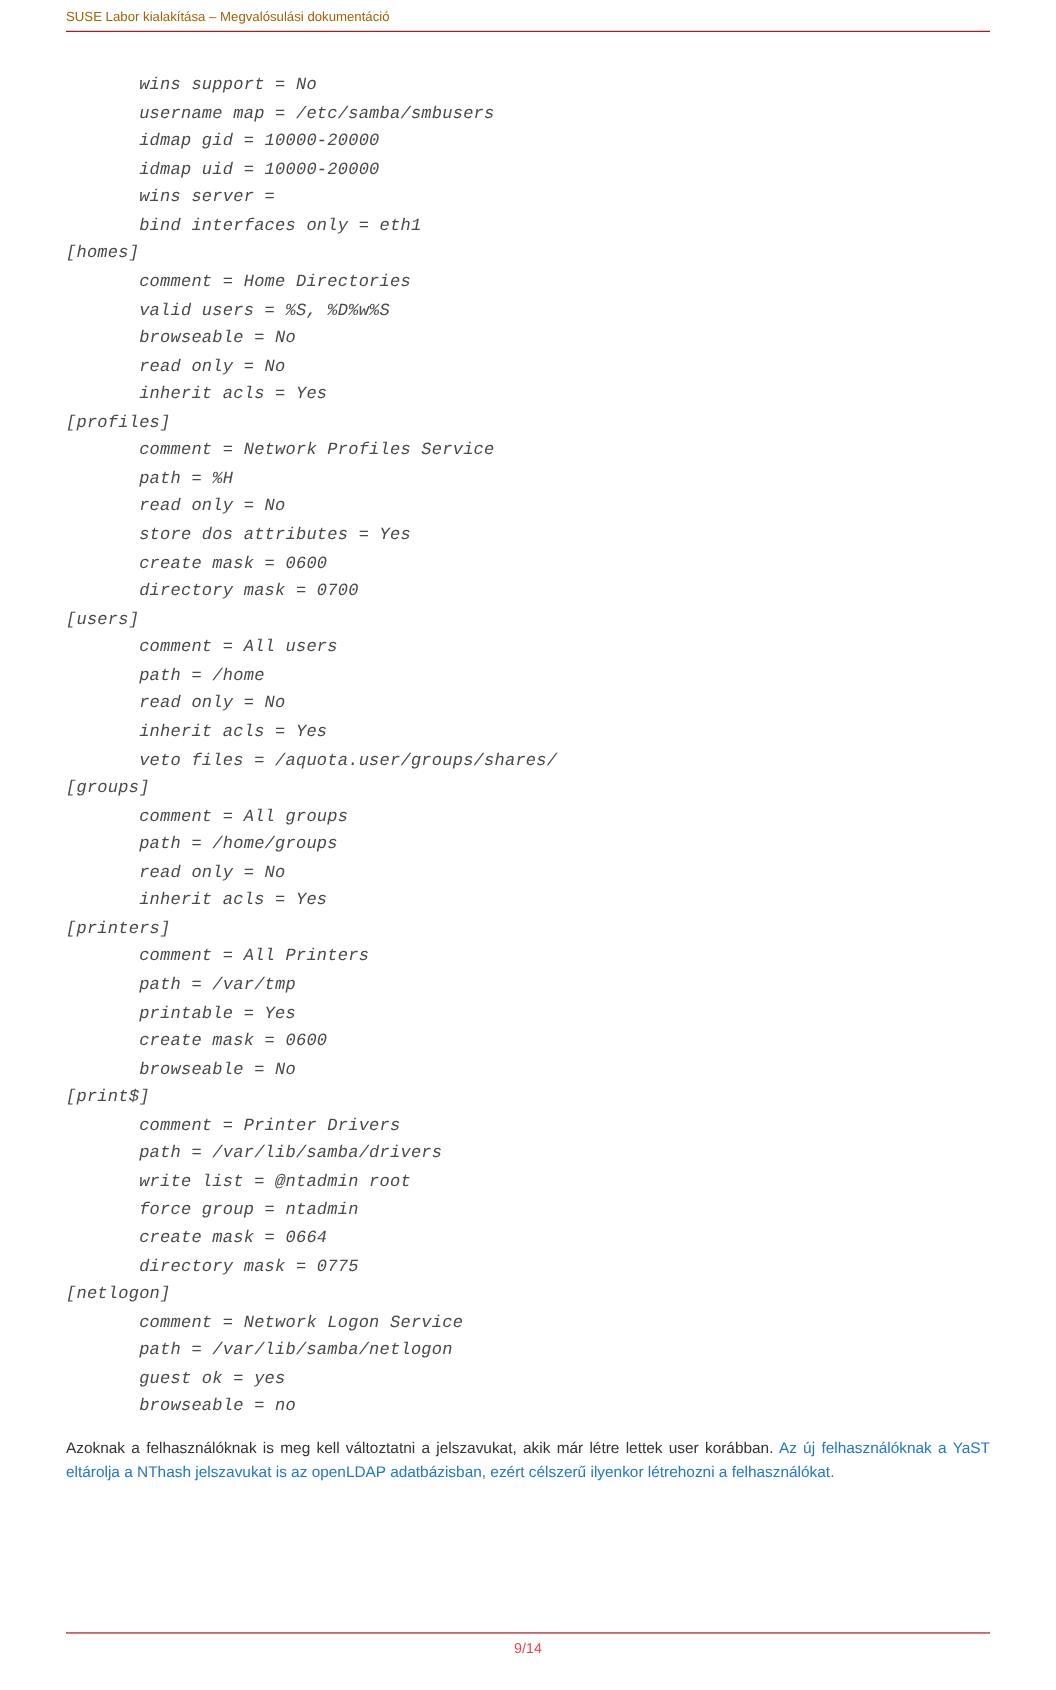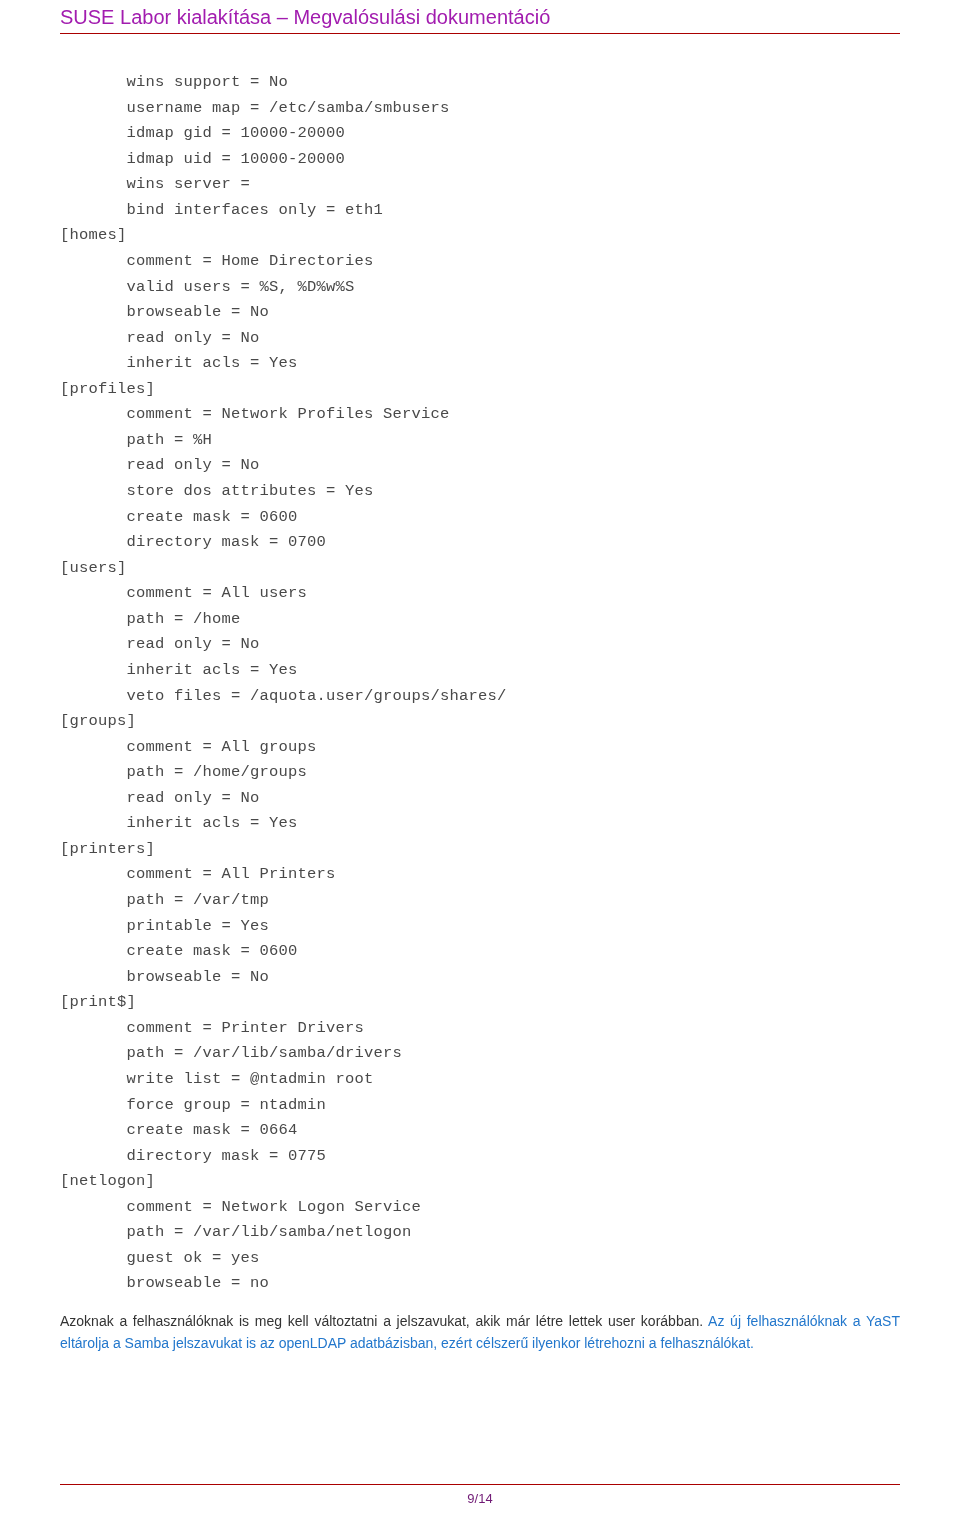--- a/index.html
+++ b/index.html
@@ -17,50 +17,51 @@
     min-height:1536px;
     padding:0 60px 60px 60px;
     position:relative;
   }
   .header-bar {
     border-bottom:1px solid #aa0000;
     padding:6px 0 4px 0;
     margin-bottom:36px;
   }
   .header-text {
-    color:#a21caf;
-    font-size:20px;
+    color:#a16207;
+    font-size:12px;
     font-weight:400;
   }
   .code-block {
     display:block;
     font-family:"Lucida Console","Courier New",monospace;
     font-size:15.5px;
     line-height:1.65;
     color:#494949;
     white-space:pre;
     margin:0 0 14px 0;
     letter-spacing:0.2px;
+    font-style:italic;
   }
   .body-text {
     font-size:14px;
     line-height:1.55;
     color:#333;
     margin:0 0 16px 0;
   }
   .body-text.justify { text-align:justify; }
   .accent { color:#2277cc; }
   .footer-bar{
     position:absolute;
     bottom:30px;
     left:60px; right:60px;
     border-top:1px solid #aa0000;
     text-align:center;
     padding-top:6px;
-    color:#701a75;
+    color:#ef4444;
     font-size:13px;
   }
 </style>
 </head>
 <body>
 <div class="page">
 
   <div class="header-bar">
     <span class="header-text">SUSE Labor kialakítása – Megvalósulási dokumentáció</span>
   </div>
@@ -110,20 +111,20 @@
        directory mask = 0775
 [netlogon]
        comment = Network Logon Service
        path = /var/lib/samba/netlogon
        guest ok = yes
        browseable = no</pre>
 
 
 
   <p class="body-text justify">
-    <span>Azoknak a felhasználóknak is meg kell változtatni a jelszavukat, akik már létre lettek user korábban.</span><span class="accent"> Az új felhasználóknak a YaST eltárolja a Samba jelszavukat is az openLDAP adatbázisban, ezért célszerű ilyenkor létrehozni a felhasználókat.</span>
+    <span>Azoknak a felhasználóknak is meg kell változtatni a jelszavukat, akik már létre lettek user korábban.</span><span class="accent"> Az új felhasználóknak a YaST eltárolja a NThash jelszavukat is az openLDAP adatbázisban, ezért célszerű ilyenkor létrehozni a felhasználókat.</span>
   </p>
 
   <div class="footer-bar">
     <span>9/14</span>
   </div>
 
 </div>
 
 </body></html>

